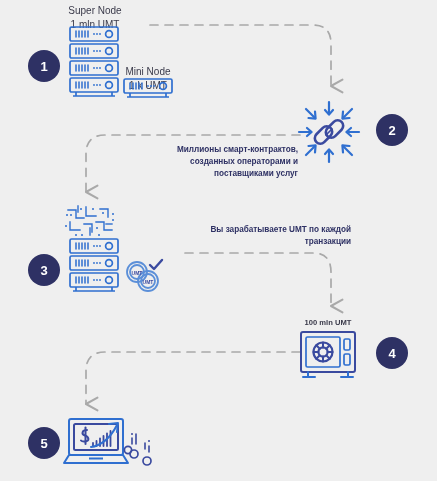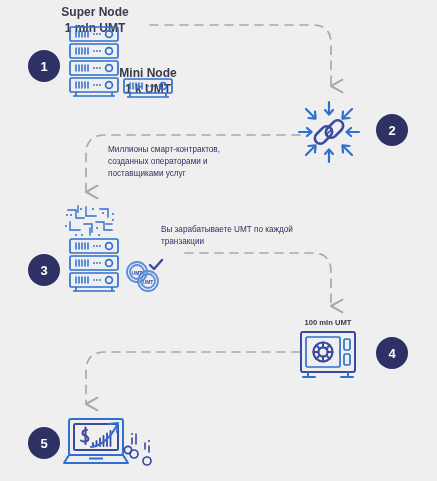--- a/index.html
+++ b/index.html
@@ -33,29 +33,29 @@
     display: flex;
     align-items: center;
     justify-content: center;
     line-height: 1;
   }
 
   
   .caption {
     color: #2e3164;
     font-size: 8.2px;
-    font-weight: normal;
+    font-weight: bold;
     line-height: 1.45;
-    text-align: left;
+    text-align: right;
     white-space: pre-line;
   }
   .node-label {
     color: #3a3a4a;
-    font-size: 12px;
-    font-weight: bold;
+    font-size: 10px;
+    font-weight: normal;
     line-height: 1.35;
     text-align: center;
     white-space: pre-line;
   }
   .vault-label {
     color: #3a3a4a;
     font-size: 7.6px;
     font-weight: bold;
     text-align: center;
     line-height: 1.3;

